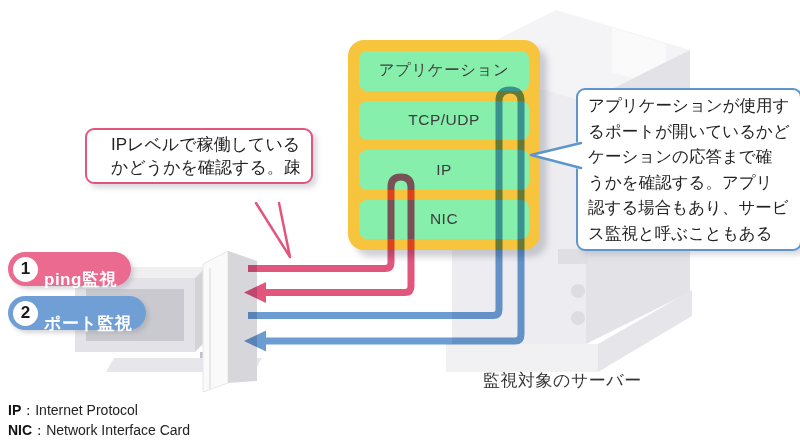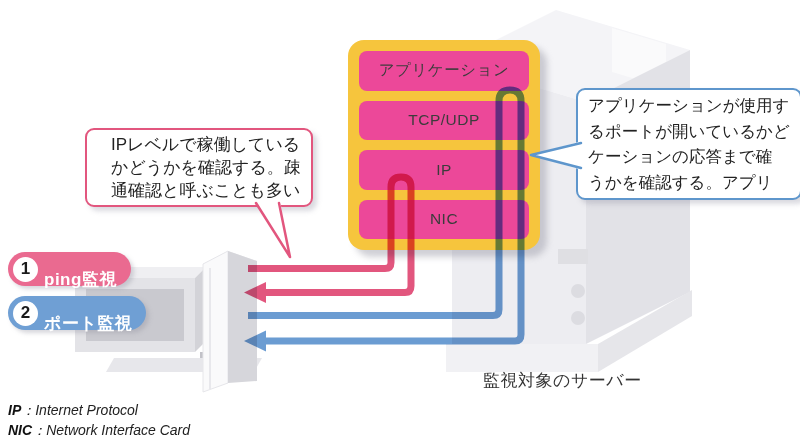--- a/index.html
+++ b/index.html
@@ -13,21 +13,21 @@
   #tails-svg{z-index:5;}
 
   
   .stack-box{
     position:absolute;left:348px;top:40px;width:192px;height:210px;z-index:2;
     background:#f6c53d;border-radius:16px;
     box-shadow:7px 7px 6px rgba(150,150,165,0.45);
     display:flex;flex-direction:column;gap:10px;padding:11px;box-sizing:border-box;
   }
   .stack-layer{
-    flex:1;background:#ec4899;border-radius:8px;
+    flex:1;background:#86efac;border-radius:8px;
     display:flex;align-items:center;justify-content:center;
     font-size:15.5px;color:#3c3c3c;letter-spacing:0.5px;
   }
 
   
   .callout{
     position:absolute;z-index:4;background:#ffffff;border-radius:9px;
     padding:3px 10px;box-shadow:4px 4px 5px rgba(150,150,165,0.35);
     color:#222;white-space:nowrap;
   }
@@ -48,21 +48,21 @@
     font-weight:bold;font-size:17px;display:flex;align-items:center;justify-content:center;
   }
   .pill-label{color:#ffffff;font-weight:bold;font-size:17px;letter-spacing:0.5px;margin-top:20px;}
 
   
   .server-caption{
     position:absolute;left:483px;top:369px;z-index:4;
     font-size:17px;color:#333;letter-spacing:0.5px;
   }
   .legend{position:absolute;top:400px;z-index:4;font-size:14px;color:#222;line-height:20px;}
-  .legend-col1{left:8px;font-style:italic;}
+  .legend-col1{left:8px;}
   .legend-col2{left:215px;}
   .legend-abbr{font-weight:bold;color:#111;}
 </style>
 </head>
 <body>
 
 <div id="canvas">
 
   <svg id="scene-svg" width="800" height="443" viewBox="0 0 800 443">
     <g>
@@ -104,28 +104,29 @@
     </g>
     <g>
       <path d="M248,315.5 L493,315.5 Q499,315.5 499,309.5 L499,101 Q499,90 510,90 Q521,90 521,101 L521,334.5 Q521,341 515,341 L265,341" fill="none" stroke="#6b9cd2" stroke-width="7"></path>
       <polygon points="244,341 266,330.5 266,351.5" fill="#6b9cd2"></polygon>
     </g>
   </svg>
 
   <div class="callout callout-ping">
     <div class="callout-line">IPレベルで稼働している</div>
     <div class="callout-line">かどうかを確認する。疎</div>
-    <div class="callout-line">通確認と呼ぶことも多い</div>
   </div>
 
   <div class="callout callout-port">
     <div class="callout-line">アプリケーションが使用す</div>
     <div class="callout-line">るポートが開いているかど</div>
     <div class="callout-line">ケーションの応答まで確</div>
     <div class="callout-line">うかを確認する。アプリ</div>
+    <div class="callout-line">認する場合もあり、サービ</div>
+    <div class="callout-line">ス監視と呼ぶこともある</div>
   </div>
 
   <svg id="tails-svg" width="800" height="443" viewBox="0 0 800 443">
     <g>
       <polygon points="254,200 280,200 290,258" fill="#ffffff"></polygon>
       <path d="M256,203 L290,257 M279,203 L290,257" stroke="#e2567e" stroke-width="2.5" stroke-linecap="round" fill="none"></path>
     </g>
     <g>
       <polygon points="582,141 582,170 531,155" fill="#ffffff"></polygon>
       <path d="M581,143 L531,155 M581,168 L531,155" stroke="#5e96cc" stroke-width="2.5" stroke-linecap="round" fill="none"></path>

